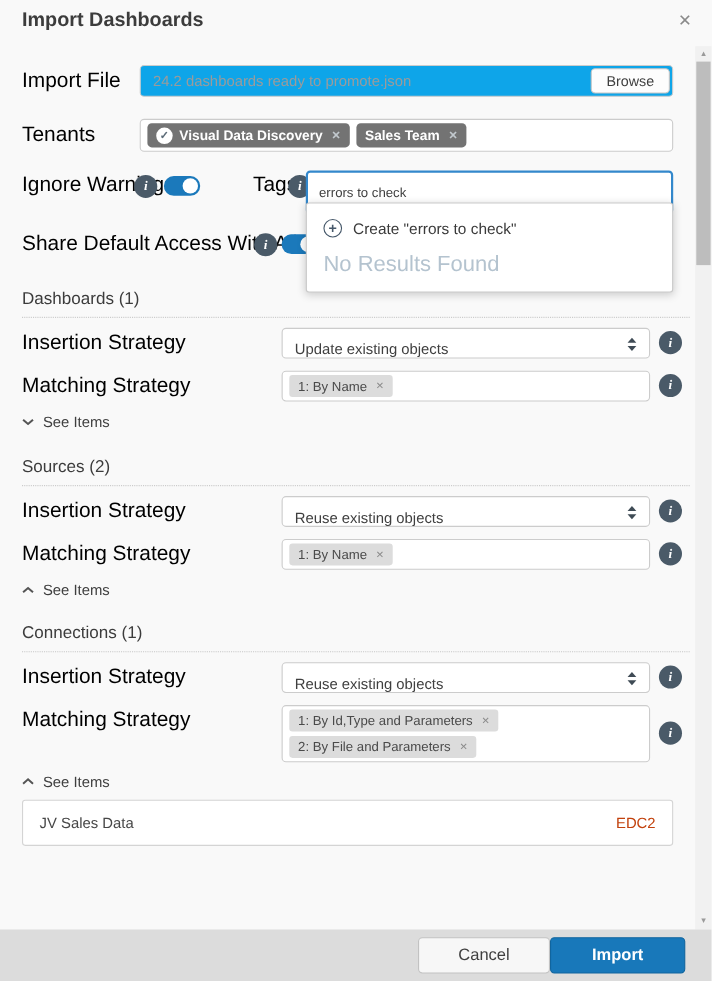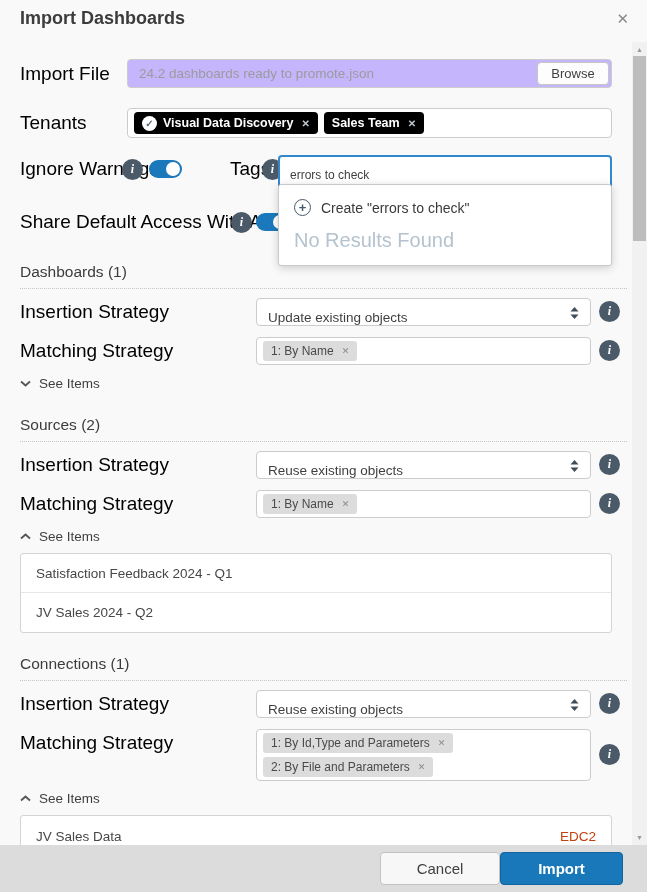--- a/index.html
+++ b/index.html
@@ -23,35 +23,35 @@
   .content { position:absolute; top:42px; left:0; right:15px; bottom:47px; overflow:hidden; }
   .row { position:relative; margin:0 5px 0 20px; }
   .lbl { font-size:19px; color:#000000; }
 
   input, .selectbox, .chipfield { font-family:"Liberation Sans", sans-serif; }
 
   
   .row-import { margin-top:17px; height:29px; }
   .row-import .lbl { line-height:29px; }
   .file-input { position:absolute; left:107px; top:0; width:485px; height:29px;
-    border:1px solid #cccccc; border-radius:4px; background:#c4b5fd; padding:0 84px 0 11px;
+    border:1px solid #cccccc; border-radius:4px; background:#0ea5e9; padding:0 84px 0 11px;
     font-size:13.5px; color:#454545; }
   .file-input::placeholder { color:#9b9b9b; opacity:1; }
   .browse-btn { position:absolute; left:517px; top:3px; width:72px; height:23px;
     background:#fdfdfd; border:1px solid #c6c6c6; border-radius:4px;
     font-size:13px; color:#3f3f3f; cursor:pointer; }
 
   
   .row-tenants { margin-top:20px; height:30px; }
   .row-tenants .lbl { line-height:30px; }
   .chipfield { position:absolute; left:107px; top:0; width:485px; height:30px;
     border:1px solid #cccccc; border-radius:4px; background:#fff;
     display:flex; align-items:center; gap:6px; padding:0 6px; }
   .tenant-chip { display:inline-flex; align-items:center; gap:6px; height:22px;
-    background:#000000; border-radius:4px; padding:0 8px; color:#fff;
+    background:#737373; border-radius:4px; padding:0 8px; color:#fff;
     font-size:12.5px; font-weight:700; }
   .chip-check { width:15px; height:15px; border-radius:50%; background:#fff;
     display:inline-flex; align-items:center; justify-content:center;
     color:#5d6c78; font-size:10px; font-weight:700; }
   .chip-check::before { content:"✓"; }
   .chip-x { color:#c2c9ce; font-size:10px; cursor:pointer; margin-left:2px; }
   .chip-x::before { content:"✕"; }
 
   
   .row-toggles { margin-top:17px; height:28px; }
@@ -257,28 +257,20 @@
         <span class="info-icon field-info"></span>
       </div>
       <div class="row see-items">
         <span class="chev">
           <svg width="11" height="7" viewBox="0 0 11 7">
               <polyline points="1,5.5 5.5,1.5 10,5.5" fill="none" stroke="#555" stroke-width="1.8"></polyline>
             </svg>
         </span>
         <span>See Items</span>
       </div>
-      <div class="items-box">
-        <div class="item-row">
-          <span>Satisfaction Feedback 2024 - Q1</span>
-        </div>
-        <div class="item-row">
-          <span>JV Sales 2024 - Q2</span>
-        </div>
-      </div>
     </div>
 
     <div class="sec-connections">
       <div class="row section-title">Connections (1)</div>
       <div class="row row-field">
         <span class="lbl">Insertion Strategy</span>
         <div class="selectbox">
           <span>Reuse existing objects</span>
           <span class="spinner">
             <svg width="11" height="14" viewBox="0 0 11 14">

